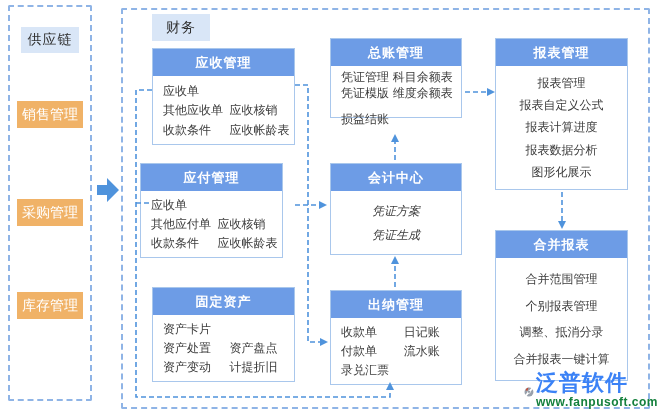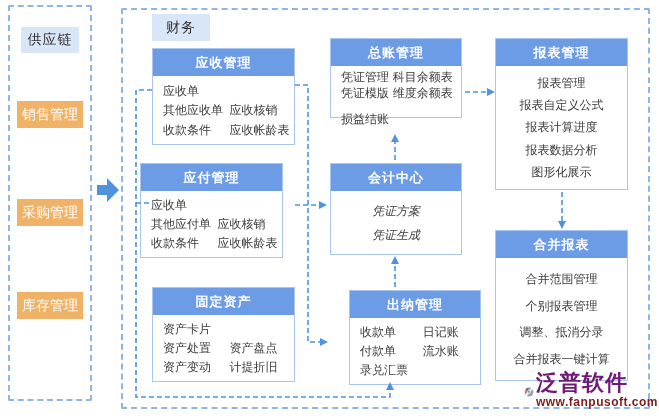--- a/index.html
+++ b/index.html
@@ -38,22 +38,22 @@
   }
   .row{display:grid;grid-template-columns:55% 45%;padding:0 10px;
     font-size:12px;color:#3c3c3c;line-height:16px;}
   .row span{white-space:nowrap;}
   .row.center{grid-template-columns:1fr;text-align:center;padding:0 4px;}
   #overlay{position:absolute;left:0;top:0;pointer-events:none;}
   
   #logo{position:absolute;left:524px;top:371px;width:134px;height:46px;display:flex;align-items:flex-start;}
   #logo-icon{width:38px;height:38px;margin-top:2px;}
   #logo-textwrap{display:flex;flex-direction:column;margin-left:2px;}
-  #logo-word{font-size:22px;font-weight:bold;color:#701a75;letter-spacing:1px;line-height:24px;}
-  #logo-url{font-size:12px;font-weight:bold;color:#7f1d1d;line-height:14px;letter-spacing:0.5px;}
+  #logo-word{font-size:22px;font-weight:bold;color:#3b82f6;letter-spacing:1px;line-height:24px;}
+  #logo-url{font-size:12px;font-weight:bold;color:#15803d;line-height:14px;letter-spacing:0.5px;}
 </style>
 </head>
 <body>
 
 <div id="canvas">
 
   <div id="sidebar-frame" class="dashed-frame"></div>
   <div id="supply-tag" class="tag-label">供应链</div>
   <div class="side-btn" style="top:101px;">销售管理</div>
   <div class="side-btn" style="top:199px;">采购管理</div>
@@ -135,21 +135,21 @@
     <div class="box-body" style="justify-content:center;gap:8px;font-style:italic;">
       <div class="row center">
           <span>凭证方案</span>
         </div>
       <div class="row center">
           <span>凭证生成</span>
         </div>
     </div>
   </div>
 
-  <div class="box" style="left:349px;top:290px;width:132px;height:95px;">
+  <div class="box" style="left:330px;top:290px;width:132px;height:95px;">
     <div class="box-header">出纳管理</div>
     <div class="box-body">
       <div class="row" style="grid-template-columns:57% 43%;">
           <span>收款单</span>
           <span>日记账</span>
         </div>
       <div class="row" style="grid-template-columns:57% 43%;">
           <span>付款单</span>
           <span>流水账</span>
         </div>

